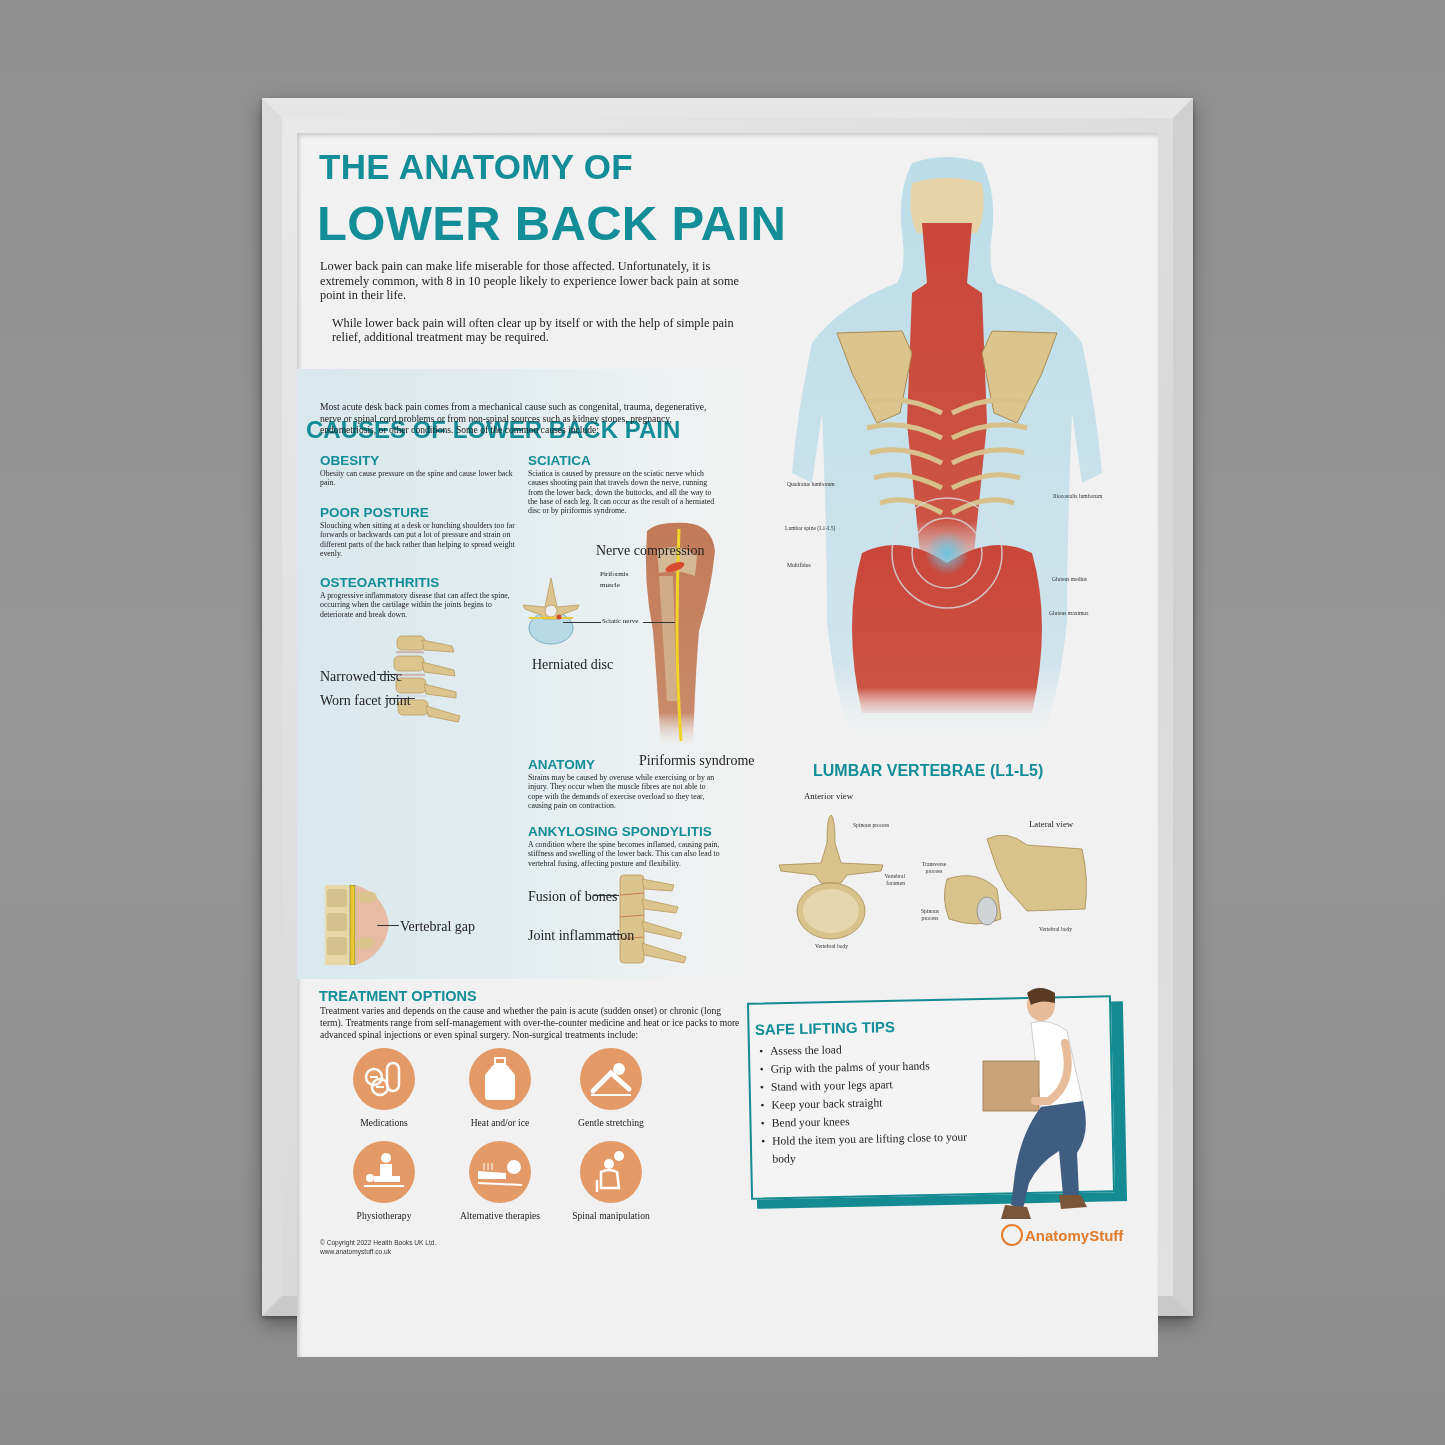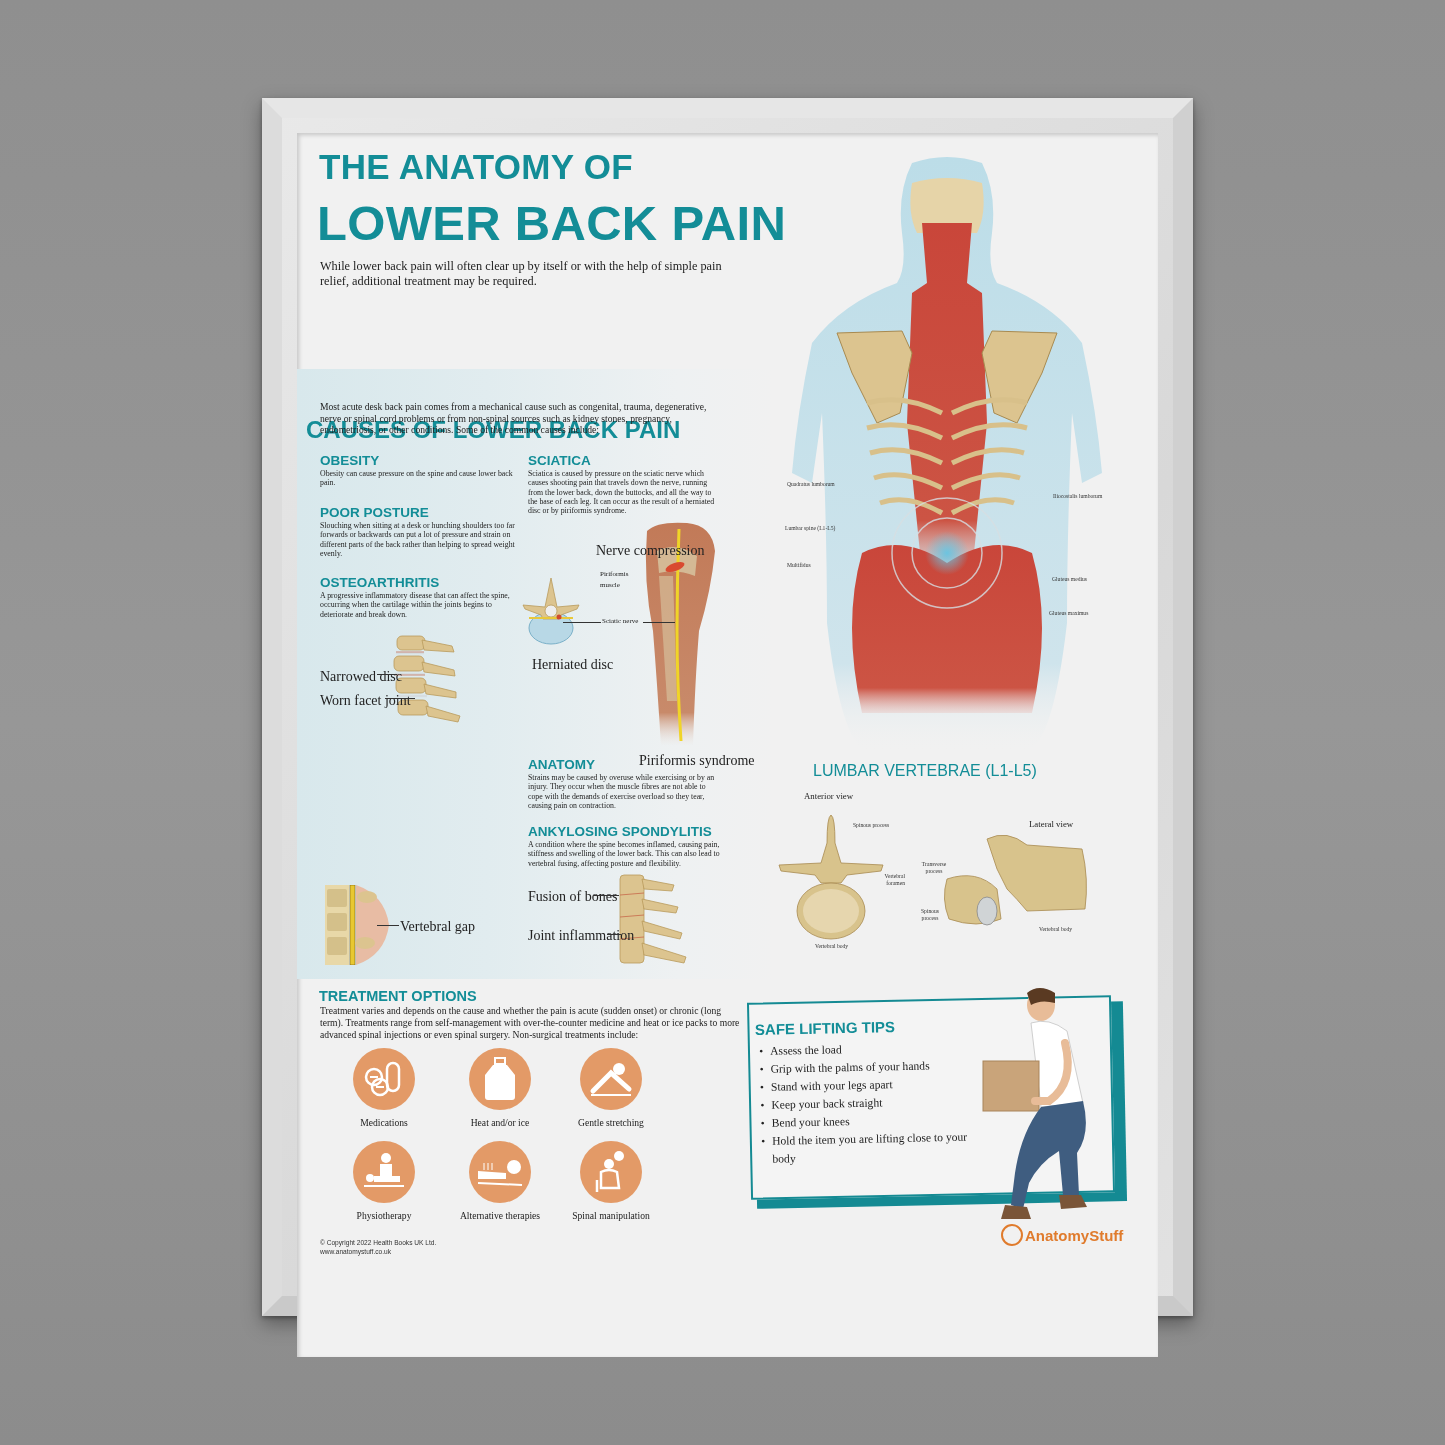--- a/index.html
+++ b/index.html
@@ -22,39 +22,39 @@
   .poster {
     position: absolute; left: 297px; top: 133px; width: 861px; height: 1224px;
     background: #f1f1f1; overflow: hidden;
     box-shadow: inset 2px 2px 4px rgba(0,0,0,0.18);
   }
   .sans { font-family: "Liberation Sans", "DejaVu Sans", sans-serif; }
   .teal { color: #138d97; }
   .title-1 { position: absolute; left: 22px; top: 14px; font-size: 35px; font-weight: bold; letter-spacing: 0.3px; }
   .title-2 { position: absolute; left: 20px; top: 62px; font-size: 49px; font-weight: bold; letter-spacing: 0.3px; }
   .intro { position: absolute; left: 23px; top: 126px; width: 420px; font-size: 12.3px; line-height: 14.5px; color: #222; }
-  .intro p + p { margin-top: 13px; }
+  .intro p + p { margin-top: 13px; margin-left: 12px; }
 
   .causes-panel {
     position: absolute; left: 0; top: 236px; width: 476px; height: 610px;
     background: linear-gradient(90deg, #d8e8ec 0%, #e1ecef 40%, #eef1f2 80%, #f1f1f1 100%);
   }
   .causes-title { position: absolute; left: 9px; top: 238px; font-size: 24px; font-weight: bold; margin-top: 45px; }
   .causes-intro { position: absolute; left: 23px; top: 268px; width: 400px; font-size: 9.6px; line-height: 11.5px; color: #222; }
   .cause { position: absolute; }
   .cause h3 { font-family: "Liberation Sans", sans-serif; font-size: 13.5px; font-weight: bold; color: #138d97; line-height: 15px; }
   .cause p { font-size: 7.8px; line-height: 9.3px; color: #222; margin-top: 1px; }
 
   .illus { position: absolute; }
   .label { position: absolute; font-size: 14px; color: #222; white-space: nowrap; }
   .small-label { position: absolute; font-size: 5.6px; color: #333; white-space: nowrap; line-height: 6.5px; }
   .leader { position: absolute; height: 1px; background: #333; }
 
   .body-fig { position: absolute; left: 485px; top: 20px; width: 330px; height: 600px; }
-  .lumbar-title { position: absolute; left: 516px; top: 629px; font-size: 16px; font-weight: normal; }
+  .lumbar-title { position: absolute; left: 516px; top: 629px; font-size: 16px; font-weight: bold; }
   .view-label { position: absolute; font-size: 8.8px; color: #222; }
 
   .treat-title { position: absolute; left: 22px; top: 855px; font-size: 14.5px; font-weight: bold; }
   .treat-intro { position: absolute; left: 23px; top: 872px; width: 420px; font-size: 9.6px; line-height: 12px; color: #222; }
   .treat-grid { position: absolute; left: 50px; top: 915px; width: 320px; }
   .treat-item { position: absolute; width: 110px; text-align: center; }
   .treat-circle { width: 62px; height: 62px; border-radius: 50%; background: #e39a67; margin: 0 auto; display: flex; align-items: center; justify-content: center; }
   .treat-label { font-size: 9.6px; color: #222; margin-top: 7px; }
 
   .tips-shadow { position: absolute; left: 458px; top: 872px; width: 370px; height: 200px; background: #148a93; transform: rotate(-1.2deg); }
@@ -72,20 +72,21 @@
 </head>
 <body>
 
 <div class="frame"></div>
 
 <div class="poster">
 
   <div class="title-1 sans teal">THE ANATOMY OF</div>
   <div class="title-2 sans teal">LOWER BACK PAIN</div>
   <div class="intro">
+    <p>Lower back pain can make life miserable for those affected. Unfortunately, it is extremely common, with 8 in 10 people likely to experience lower back pain at some point in their life.</p>
     <p>While lower back pain will often clear up by itself or with the help of simple pain relief, additional treatment may be required.</p>
   </div>
 
   <div class="causes-panel"></div>
   <div class="causes-title sans teal">CAUSES OF LOWER BACK PAIN</div>
   <div class="causes-intro">Most acute desk back pain comes from a mechanical cause such as congenital, trauma, degenerative, nerve or spinal cord problems or from non-spinal sources such as kidney stones, pregnancy, endometriosis, or other conditions.  Some of the common causes include:</div>
 
   <div class="cause" style="left:23px;top:320px;width:195px;">
     <h3>OBESITY</h3>
     <p>Obesity can cause pressure on the spine and cause lower back pain.</p>

